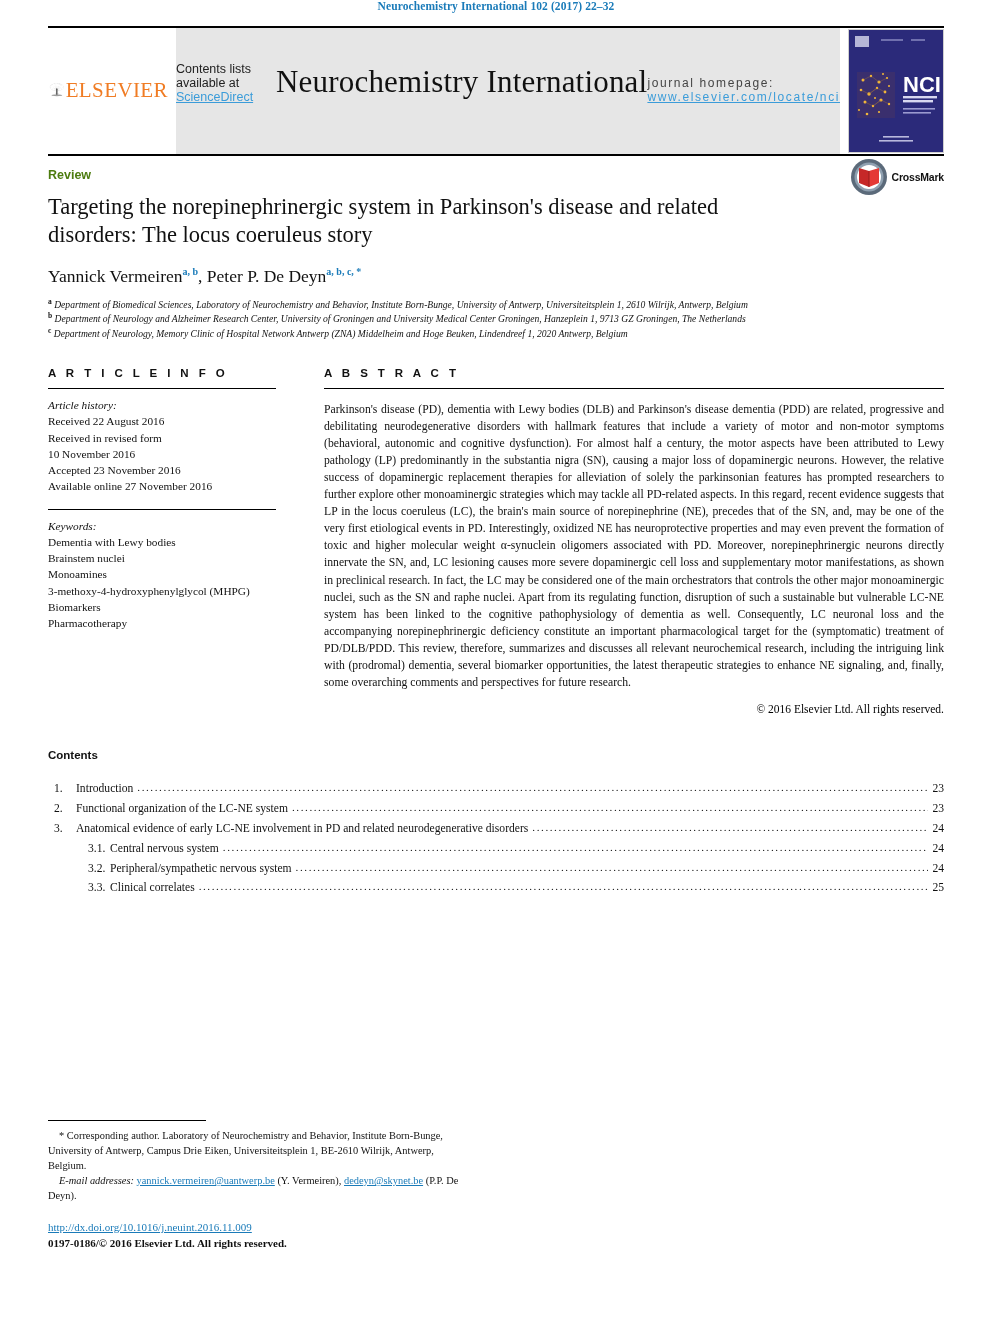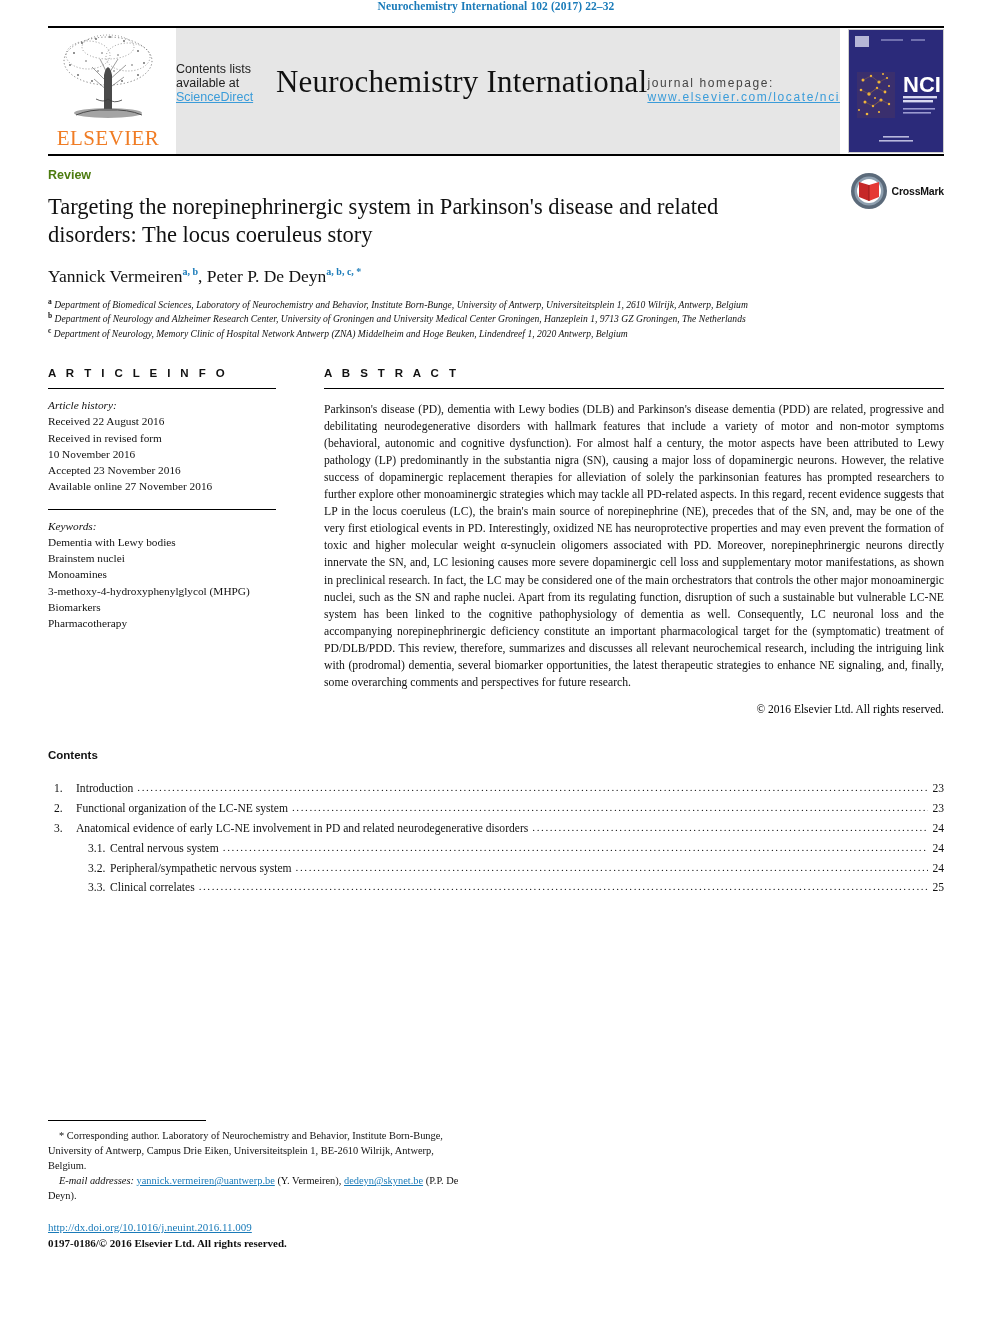--- a/index.html
+++ b/index.html
@@ -35,22 +35,22 @@
     margin: 14px 48px 0 48px;
     border-top: 2.5px solid #000;
     display: flex;
     align-items: stretch;
     height: 128px;
   }
   .elsevier-logo {
     width: 120px;
     flex: 0 0 120px;
     display: flex;
-    flex-direction: column;
-    justify-content: center;
+    flex-direction: row;
+    justify-content: flex-start;
     align-items: center;
     padding-bottom: 2px;
   }
   .tree-svg { display: block; }
   .elsevier-word {
     font-family: "Liberation Serif", serif;
     font-size: 21px;
     letter-spacing: 0.4px;
     color: #f07c24;
     font-weight: normal;
@@ -146,21 +146,21 @@
   }
   .affils .sup {
     font-style: normal;
     font-size: 7.5px;
     vertical-align: super;
     font-weight: bold;
   }
   .crossmark {
     position: absolute;
     right: 0;
-    top: 16px;
+    top: 2px;
     display: flex;
     align-items: center;
     gap: 4px;
   }
   .cm-label {
     font-family: "Liberation Sans", sans-serif;
     font-size: 10.5px;
     font-weight: bold;
     color: #111;
     letter-spacing: -0.2px;

